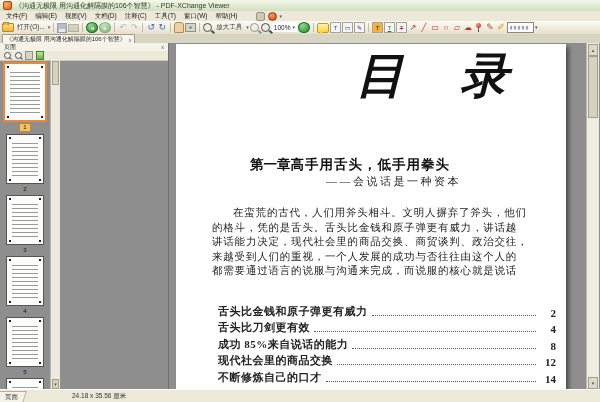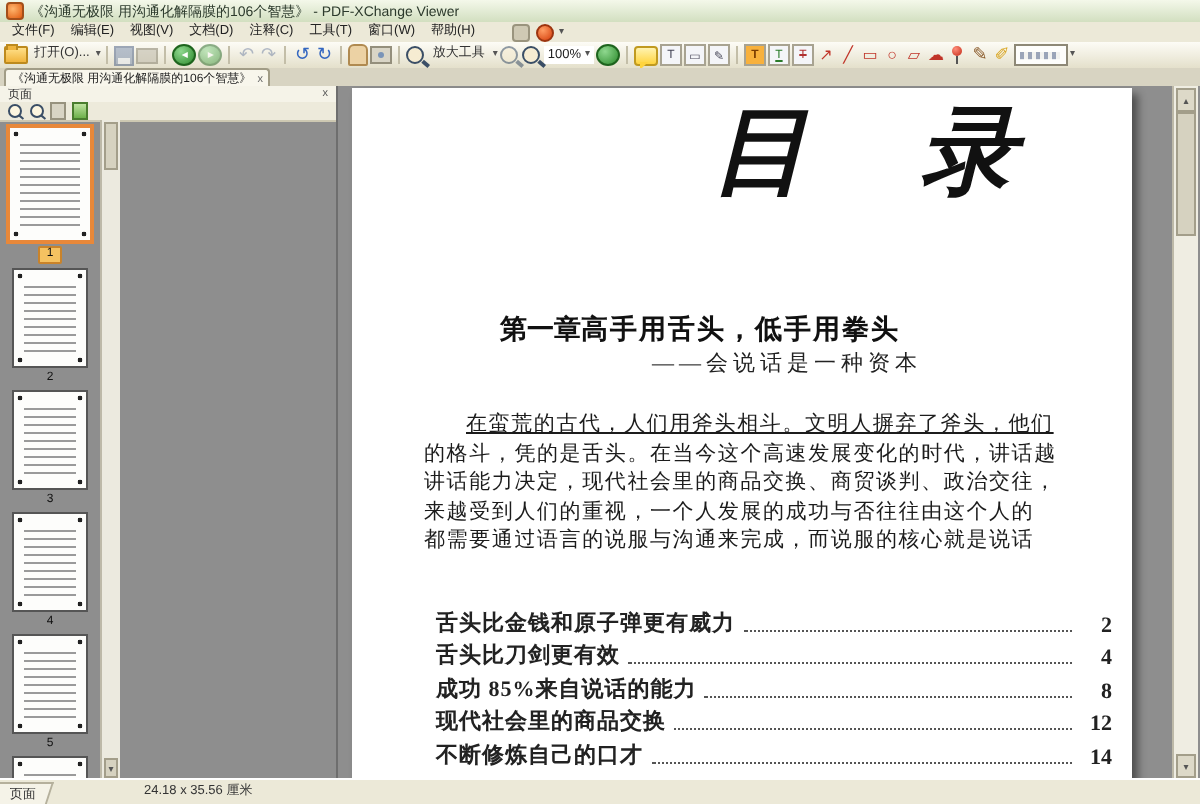--- a/index.html
+++ b/index.html
@@ -106,21 +106,21 @@
   .doc-title{position:absolute;left:180px;top:0px;font-family:"Liberation Serif",serif;
     font-style:italic;font-weight:bold;font-size:48px;letter-spacing:22px;color:#111;white-space:nowrap;text-align:center;}
   .chapter{position:absolute;left:74px;top:112px;display:flex;
     font-family:"Liberation Serif",serif;font-weight:bold;font-size:13.5px;color:#111;white-space:nowrap;}
   .chapter .ctitle{letter-spacing:1px;}
   .subtitle{position:absolute;left:150px;top:116px;font-family:Liberation Serif, serif;
     font-size:11px;letter-spacing:2.5px;color:#222;white-space:nowrap;margin-top:14px;}
   .para{position:absolute;left:36px;top:162px;width:330px;font-family:"Liberation Serif",serif;
     font-size:10.5px;line-height:14.6px;letter-spacing:.8px;color:#1c1c1c;}
   .para .pline{white-space:nowrap;}
-  .para .pline:first-child{padding-left:21px;text-decoration:underline;}
+  .para .pline:first-child{padding-left:21px;}
   .toc{position:absolute;left:42px;top:258px;width:338px;font-family:"Liberation Serif",serif;}
   .toc-row{display:flex;align-items:flex-end;height:16.5px;font-size:11px;font-weight:bold;color:#222;}
   .toc-title{white-space:nowrap;letter-spacing:.5px;}
   .leader{flex:1;border-bottom:1.4px dotted #555;margin:0 4px 3px 4px;}
   .toc-page{width:16px;text-align:right;font-weight:bold;}
   
   .statusbar{position:absolute;bottom:0;left:0;right:0;height:12px;background:#ece9d8;border-top:1px solid #fff;
     font-size:6.5px;color:#333;}
   .stab{position:absolute;left:0;top:1px;height:11px;width:26px;background:#f5f3e8;border:1px solid #b5b09c;border-left:none;
     transform:skewX(-18deg);transform-origin:top left;display:flex;align-items:center;justify-content:center;}
@@ -301,21 +301,21 @@
   <div class="docarea">
     <div class="page">
       <div class="doc-title">目 录</div>
       <div class="chapter">
         <span>第一章</span>
         <span class="ctitle">高手用舌头，低手用拳头</span>
       </div>
       <div class="subtitle">——会说话是一种资本</div>
       <div class="para" id="para">
           <div class="pline">在蛮荒的古代，人们用斧头相斗。文明人摒弃了斧头，他们</div>
-          <div class="pline">的格斗，凭的是舌头。在当今这个高速发展变化的时代，讲话越</div>
+          <div class="pline">的格斗，凭的是舌头。舌头比金钱和原子弹更有威力，讲话越</div>
           <div class="pline">讲话能力决定，现代社会里的商品交换、商贸谈判、政治交往，</div>
           <div class="pline">来越受到人们的重视，一个人发展的成功与否往往由这个人的</div>
           <div class="pline">都需要通过语言的说服与沟通来完成，而说服的核心就是说话</div>
         </div>
       <div class="toc" id="toc">
           <div class="toc-row">
             <span class="toc-title">舌头比金钱和原子弹更有威力</span>
             <span class="leader"></span>
             <span class="toc-page">2</span>
           </div>

